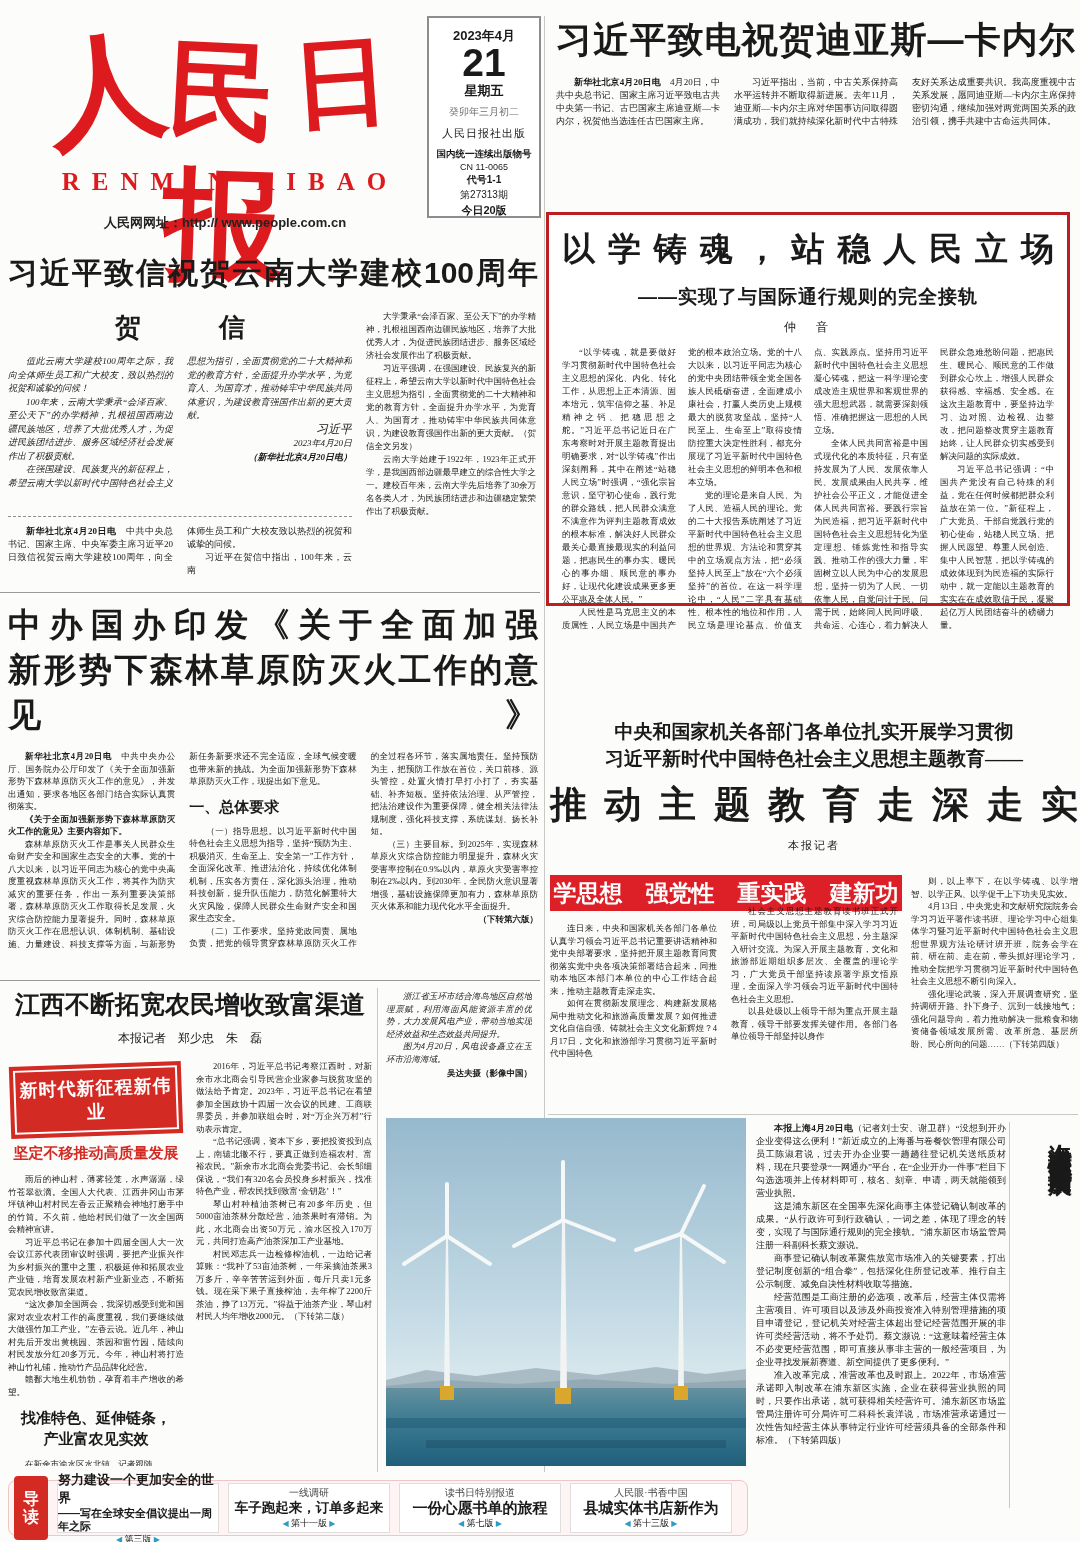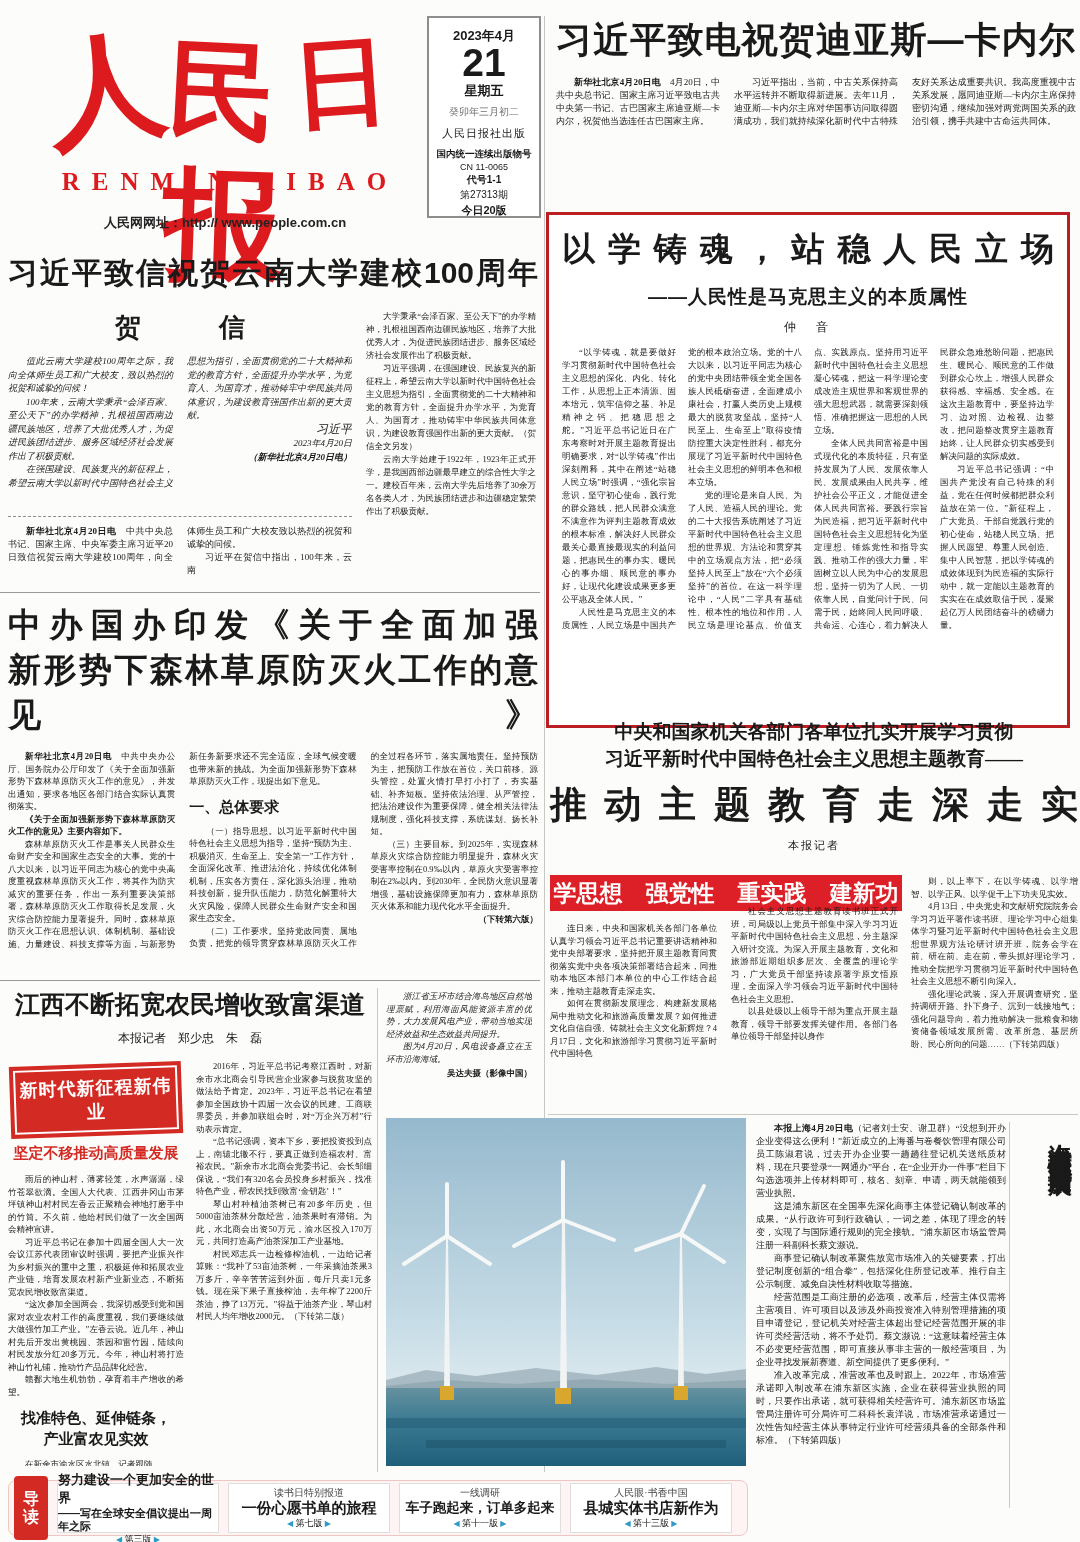--- a/index.html
+++ b/index.html
@@ -38,21 +38,21 @@
   .db-issue{font-size:10px;margin-top:1px;}
   .db-pages{font-weight:bold;font-size:11px;margin-top:1px;}
 
   
   .ts{left:556px;top:16px;width:520px;}
   .ts-h{font:bold 36px/48px "Liberation Sans",sans-serif;letter-spacing:1px;}
   .ts-body{margin-top:12px;height:82px;overflow:hidden;column-count:3;column-gap:14px;
            font-size:9px;line-height:13px;text-align:justify;}
 
   
-  .edbox{left:546px;top:212px;width:524px;height:516px;border:3px solid #bb1e23;background:#fff;
+  .edbox{left:546px;top:212px;width:524px;height:394px;border:3px solid #bb1e23;background:#fff;
          padding:12px 13px;box-sizing:border-box;}
   .ed-title{font:bold 33px "Liberation Sans",sans-serif;}
   .ed-sub{font:bold 19px "Liberation Sans",sans-serif;text-align:center;margin-top:12px;letter-spacing:1px;}
   .ed-by{font-size:12px;text-align:center;margin:9px 0 10px;letter-spacing:4px;}
   .ed-body{column-count:4;column-gap:12px;height:360px;overflow:hidden;
            font-size:8.5px;line-height:13px;text-align:justify;}
 
   
   .yn{left:8px;top:252px;width:530px;}
   .yn-h{font:bold 30px/42px "Liberation Sans",sans-serif;white-space:nowrap;}
@@ -158,21 +158,21 @@
     <div class="ts-body">
       <p><b>新华社北京4月20日电</b><span>　4月20日，中共中央总书记、国家主席习近平致电古共中央第一书记、古巴国家主席迪亚斯—卡内尔，祝贺他当选连任古巴国家主席。</span></p>
       <div>
           <p>习近平指出，当前，中古关系保持高水平运转并不断取得新进展。去年11月，迪亚斯—卡内尔主席对华国事访问取得圆满成功，我们就持续深化新时代中古特殊友好关系达成重要共识。我高度重视中古关系发展，愿同迪亚斯—卡内尔主席保持密切沟通，继续加强对两党两国关系的政治引领，携手共建中古命运共同体。</p>
         </div>
     </div>
   </div>
 
   <div class="abs edbox">
     <div class="ed-title jfull">以学铸魂，站稳人民立场</div>
-    <div class="ed-sub">——人民性是马克思主义的本质属性</div>
+    <div class="ed-sub">——实现了与国际通行规则的完全接轨</div>
     <div class="ed-by">仲　音</div>
     <div class="ed-body">
       <div>
           <p>“以学铸魂，就是要做好学习贯彻新时代中国特色社会主义思想的深化、内化、转化工作，从思想上正本清源、固本培元，筑牢信仰之基、补足精神之钙、把稳思想之舵。”习近平总书记近日在广东考察时对开展主题教育提出明确要求，对“以学铸魂”作出深刻阐释，其中在阐述“站稳人民立场”时强调，“强化宗旨意识，坚守初心使命，践行党的群众路线，把人民群众满意不满意作为评判主题教育成效的根本标准，解决好人民群众最关心最直接最现实的利益问题，把惠民生的事办实、暖民心的事办细、顺民意的事办好，让现代化建设成果更多更公平惠及全体人民。”</p>
           <p>人民性是马克思主义的本质属性，人民立场是中国共产党的根本政治立场。党的十八大以来，以习近平同志为核心的党中央团结带领全党全国各族人民砥砺奋进，全面建成小康社会，打赢人类历史上规模最大的脱贫攻坚战，坚持“人民至上、生命至上”取得疫情防控重大决定性胜利，都充分展现了习近平新时代中国特色社会主义思想的鲜明本色和根本立场。</p>
           <p>党的理论是来自人民、为了人民、造福人民的理论。党的二十大报告系统阐述了习近平新时代中国特色社会主义思想的世界观、方法论和贯穿其中的立场观点方法，把“必须坚持人民至上”放在“六个必须坚持”的首位。在这一科学理论中，“人民”二字具有基础性、根本性的地位和作用，人民立场是理论基点、价值支点、实践原点。坚持用习近平新时代中国特色社会主义思想凝心铸魂，把这一科学理论变成改造主观世界和客观世界的强大思想武器，就需要深刻领悟、准确把握这一思想的人民立场。</p>
           <p>全体人民共同富裕是中国式现代化的本质特征，只有坚持发展为了人民、发展依靠人民、发展成果由人民共享，维护社会公平正义，才能促进全体人民共同富裕。要践行宗旨为民造福，把习近平新时代中国特色社会主义思想转化为坚定理想、锤炼党性和指导实践、推动工作的强大力量，牢固树立以人民为中心的发展思想，坚持一切为了人民、一切依靠人民，自觉问计于民、问需于民，始终同人民同呼吸、共命运、心连心，着力解决人民群众急难愁盼问题，把惠民生、暖民心、顺民意的工作做到群众心坎上，增强人民群众获得感、幸福感、安全感。在这次主题教育中，要坚持边学习、边对照、边检视、边整改，把问题整改贯穿主题教育始终，让人民群众切实感受到解决问题的实际成效。</p>
           <p>习近平总书记强调：“中国共产党没有自己特殊的利益，党在任何时候都把群众利益放在第一位。”新征程上，广大党员、干部自觉践行党的初心使命，站稳人民立场、把握人民愿望、尊重人民创造、集中人民智慧，把以学铸魂的成效体现到为民造福的实际行动中，就一定能以主题教育的实实在在成效取信于民，凝聚起亿万人民团结奋斗的磅礴力量。</p>
         </div>
     </div>
@@ -354,28 +354,28 @@
   <div class="abs strip">
     <div class="strip-tab">
       <div>导读</div>
     </div>
     <div class="sg-item">
       <div class="sg-title" style="font-size:13px">努力建设一个更加安全的世界</div>
       <div class="sg-sub">——写在全球安全倡议提出一周年之际</div>
       <div class="sg-page"><span class="ar">◀</span> <span>第三版</span> <span class="ar">▶</span></div>
     </div>
     <div class="sg-item">
+      <div class="sg-kicker">一线调研</div>
+      <div class="sg-title" style="font-size:13.5px">车子跑起来，订单多起来</div>
+      <div class="sg-page"><span class="ar">◀</span> <span>第十一版</span> <span class="ar">▶</span></div>
+    </div>
+    <div class="sg-item">
       <div class="sg-kicker">读书日特别报道</div>
       <div class="sg-title">一份心愿书单的旅程</div>
       <div class="sg-page"><span class="ar">◀</span> <span>第七版</span> <span class="ar">▶</span></div>
-    </div>
-    <div class="sg-item">
-      <div class="sg-kicker">一线调研</div>
-      <div class="sg-title" style="font-size:13.5px">车子跑起来，订单多起来</div>
-      <div class="sg-page"><span class="ar">◀</span> <span>第十一版</span> <span class="ar">▶</span></div>
     </div>
     <div class="sg-item">
       <div class="sg-kicker">人民眼·书香中国</div>
       <div class="sg-title">县城实体书店新作为</div>
       <div class="sg-page"><span class="ar">◀</span> <span>第十三版</span> <span class="ar">▶</span></div>
     </div>
   </div>
 
 </div>
 

